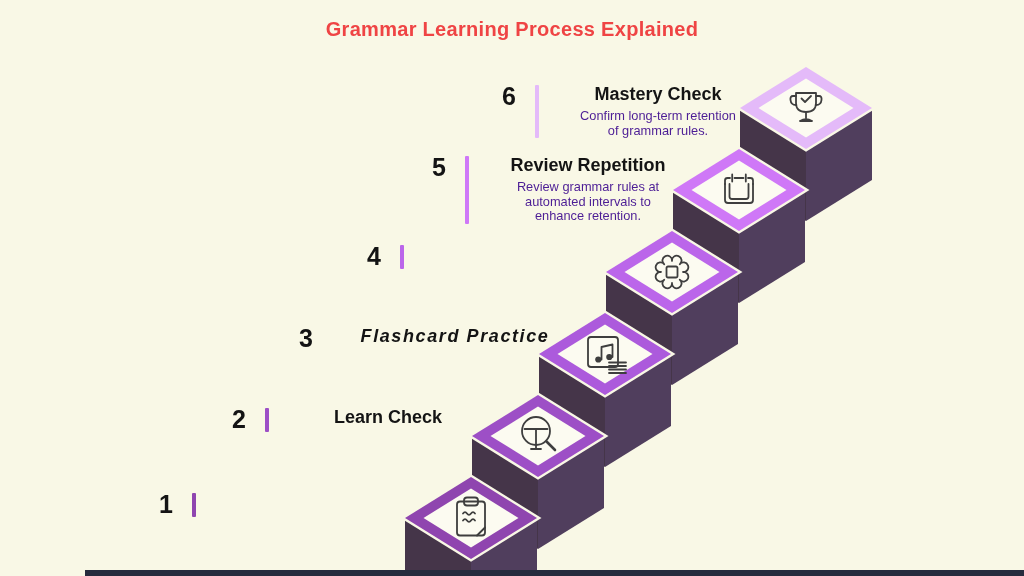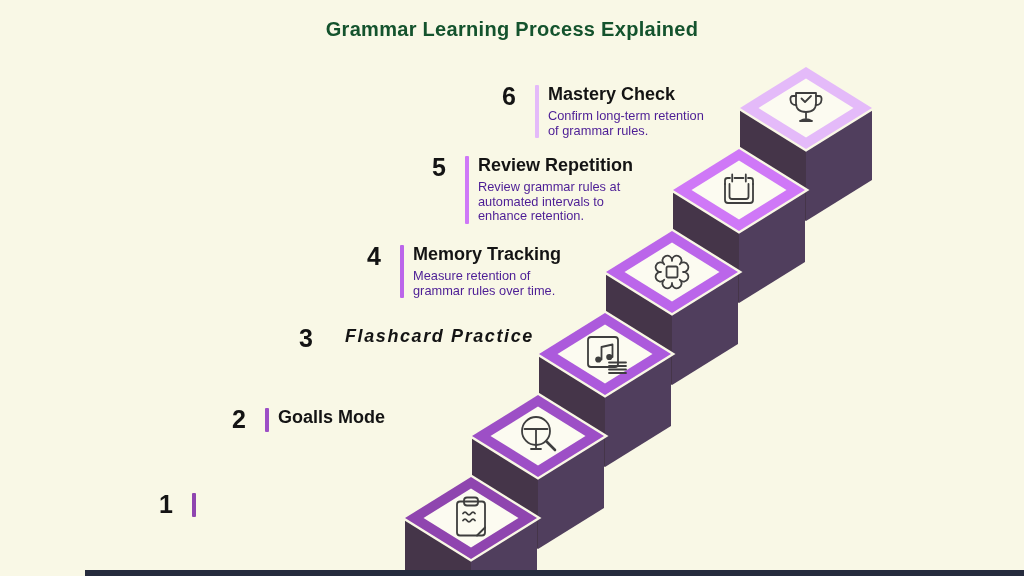--- a/index.html
+++ b/index.html
@@ -3,39 +3,39 @@
 <meta charset="utf-8">
 <style>
   html,body{margin:0;padding:0;}
   body{
     width:1024px;height:576px;position:relative;overflow:hidden;
     font-family:"Liberation Sans", sans-serif;
     background:#f9f8e6;
   }
   .title{
     position:absolute;top:18px;left:0;width:100%;
-    text-align:center;font-size:20px;font-weight:700;color:#14532d;
+    text-align:center;font-size:20px;font-weight:700;color:#ef4444;
     letter-spacing:0.3px;
   }
   svg.stairs{position:absolute;top:0;left:0;}
   .face-left{fill:#453549;}
   .face-right{fill:#503e5d;}
   .diamond-outline{fill:#f9f8e6;}
   .diamond-inner{fill:#fcfbf1;}
   .icon{stroke:#3e3e3e;fill:none;stroke-width:1.8;stroke-linecap:round;stroke-linejoin:round;}
   .icon .filldot{fill:#3e3e3e;stroke:none;}
   .icon .thick{stroke-width:2.6;}
   .step-label{position:absolute;display:flex;align-items:flex-start;}
   .num{
     width:26px;margin-right:13px;flex:0 0 auto;
     font-size:25px;font-weight:700;color:#141414;line-height:1;
     text-align:center;
   }
   .bar{width:4px;flex:0 0 auto;align-self:stretch;border-radius:1px;margin-top:1px;}
-  .texts{padding-left:9px;width:190px;}
+  .texts{padding-left:24px;width:190px;text-align:center;}
   .stitle{font-size:18px;font-weight:700;color:#141414;line-height:1.15;}
   .sdesc{font-size:12.8px;color:#4c1d95;line-height:1.16;margin-top:4px;white-space:pre-line;}
   .step-label.desc-bar-only .bar{margin-top:26px;}
   .step-label.spaced-title .stitle{letter-spacing:1.6px;font-style:italic;}
   .bottom-strip{position:absolute;bottom:0;left:85px;right:0;height:6px;}
 </style>
 </head>
 <body style="background-color: rgb(249, 248, 230);">
 
 <div class="title">Grammar Learning Process Explained</div>
@@ -147,40 +147,35 @@
     <div class="stitle">Review Repetition</div>
     <div class="sdesc">Review grammar rules at
 automated intervals to
 enhance retention.</div>
   </div>
 </div>
 
 <div class="step-label" style="left:361px;top:244px;">
   <div class="num">4</div>
   <div class="bar" style="background-color: rgb(187, 102, 234);"></div>
-  <div class="texts">
-    <div class="stitle">Memory Tracking</div>
-    <div class="sdesc">Measure retention of
-grammar rules over time.</div>
-  </div>
 </div>
 
 <div class="step-label desc-bar-only spaced-title" style="left:293px;top:326px;">
   <div class="num">3</div>
   <div class="bar" style="background-color: rgb(172, 90, 220);"></div>
   <div class="texts">
     <div class="stitle">Flashcard Practice</div>
   </div>
 </div>
 
 <div class="step-label" style="left:226px;top:407px;">
   <div class="num">2</div>
   <div class="bar" style="background-color: rgb(157, 79, 198);"></div>
   <div class="texts">
-    <div class="stitle">Goalls Mode</div>
+    <div class="stitle">Learn Check</div>
   </div>
 </div>
 
 <div class="step-label" style="left:153px;top:492px;">
   <div class="num">1</div>
   <div class="bar" style="background-color: rgb(143, 69, 175);"></div>
 </div>
 
 <div class="bottom-strip" style="background-color: rgb(38, 43, 61);"></div>
 

